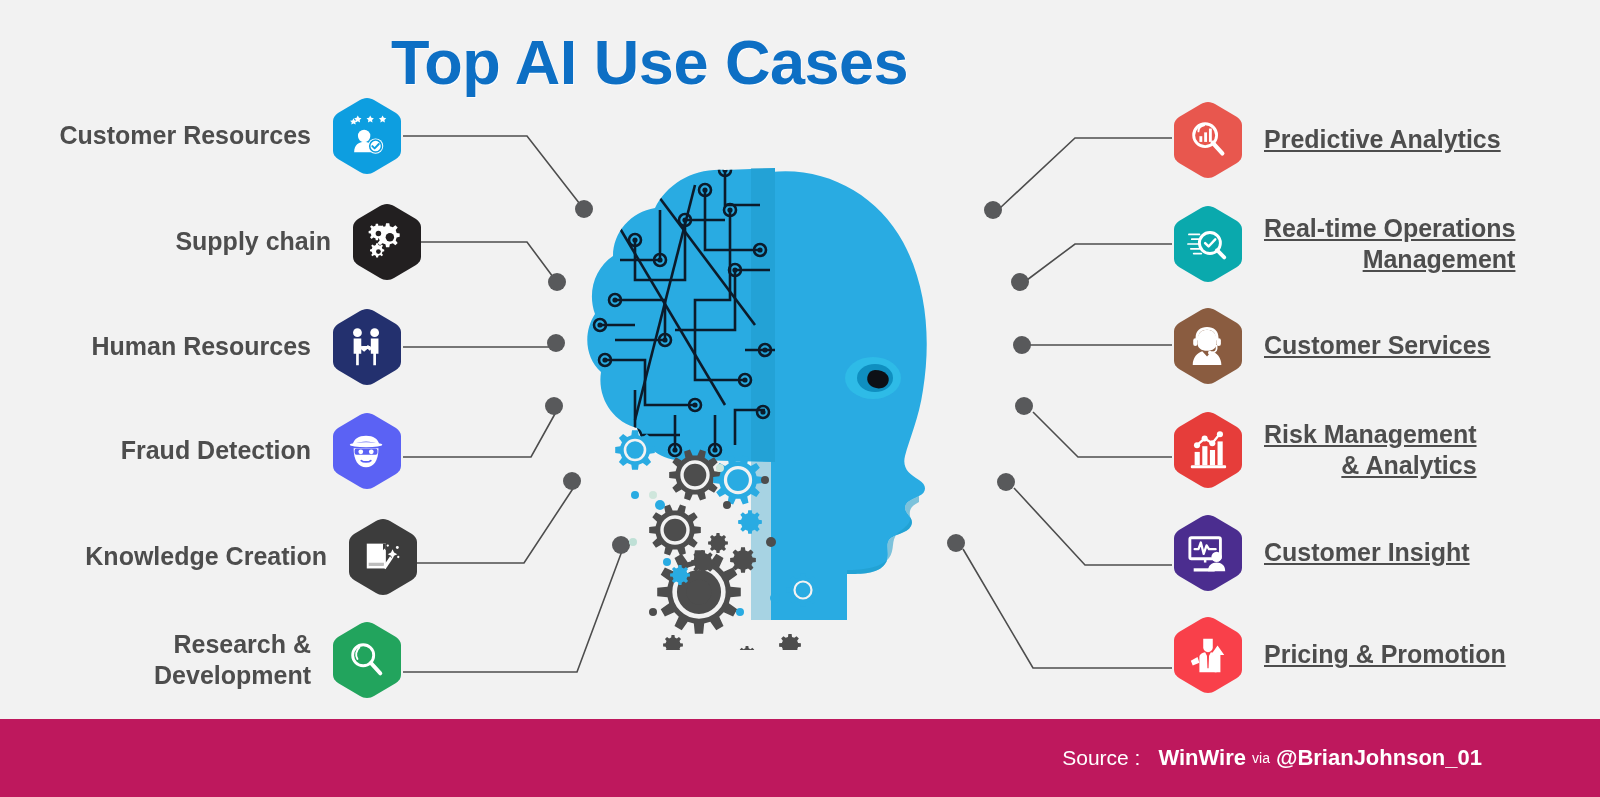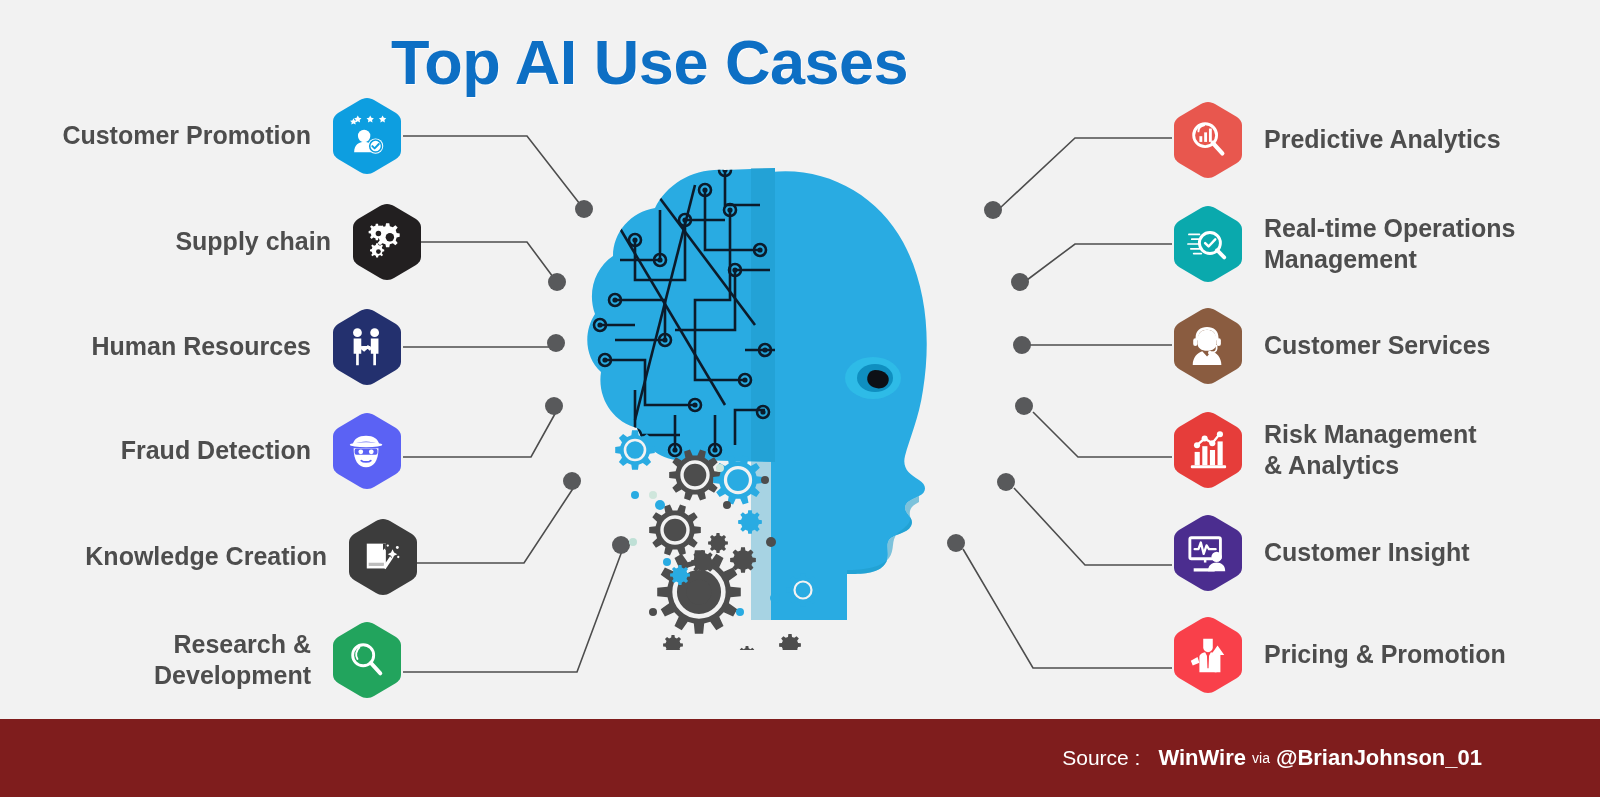--- a/index.html
+++ b/index.html
@@ -50,21 +50,21 @@
   .row.right { flex-direction: row; }
 
   .label {
     font-size: 25px;
     font-weight: bold;
     color: #4d4d4d;
     line-height: 1.26;
     white-space: pre-line;
   }
   .row.left .label  { text-align: right;  padding-right: 20px; }
-  .row.right .label { text-align: left;   padding-left: 20px;  }
+  .row.right .label { text-align: right;   padding-left: 20px; text-decoration: underline;  }
 
   
   .hex {
     position: relative;
     width: 72px;
     height: 80px;
     flex: 0 0 auto;
     display: flex;
     align-items: center;
     justify-content: center;
@@ -90,21 +90,21 @@
     height: 500px;
   }
 
   
   #footer {
     position: absolute;
     left: 0;
     bottom: 0;
     width: 1600px;
     height: 78px;
-    background: #7f1d1d;
+    background: #be185d;
     display: flex;
     align-items: center;
     justify-content: flex-end;
     box-sizing: border-box;
     padding-right: 118px;
   }
   #footer .src-label {
     color: #ffffff;
     font-size: 21px;
     font-weight: normal;
@@ -175,21 +175,21 @@
         <circle cx="1006" cy="482" r="9" fill="#58595b"></circle>
       </g>
       <g>
         <path d="M1172,668 L1033,668 L963,549" fill="none" stroke="#4d4d4d" stroke-width="1.6" stroke-linejoin="miter"></path>
         <circle cx="956" cy="543" r="9" fill="#58595b"></circle>
       </g>
     </svg>
 
   <div id="left-col">
       <div class="row left" style="left: 0px; width: 403px; top: 96px; height: 80px; justify-content: flex-end;">
-        <div class="label">Customer Promotion</div>
+        <div class="label">Customer Resources</div>
         <div class="hex">
           <svg class="hex-bg" viewBox="0 0 72 80">
             <path d="M36,2 C39,2 41,3 43,4 L65,17 C68,19 70,22 70,25 L70,55 C70,58 68,61 65,63 L43,76 C41,77 39,78 36,78 C33,78 31,77 29,76 L7,63 C4,61 2,58 2,55 L2,25 C2,22 4,19 7,17 L29,4 C31,3 33,2 36,2 Z" fill="#0d9ee0"></path>
           </svg>
           <svg class="hex-ico" viewBox="0 0 44 44">
     <g fill="#fff">
       <path d="M7,10 l2.2,4 l4.4,.6 l-3.2,3 l.8,4.3 l-4.2,-2.1 l-4.2,2.1 l.8,-4.3 l-3.2,-3 l4.4,-.6 Z" transform="translate(4,-2) scale(.55)"></path>
       <path d="M7,10 l2.2,4 l4.4,.6 l-3.2,3 l.8,4.3 l-4.2,-2.1 l-4.2,-2.1 l.8,-4.3 l-3.2,-3 l4.4,-.6 Z" transform="translate(17,-5) scale(.62)" opacity="0"></path>
       <path d="M18,3 l2.4,4.6 l5,.7 l-3.7,3.5 l.9,5 l-4.6,-2.4 l-4.6,2.4 l.9,-5 l-3.7,-3.5 l5,-.7 Z" transform="translate(3,-1) scale(.52)"></path>
       <path d="M18,3 l2.4,4.6 l5,.7 l-3.7,3.5 l.9,5 l-4.6,-2.4 l-4.6,2.4 l.9,-5 l-3.7,-3.5 l5,-.7 Z" transform="translate(16,-1) scale(.52)"></path>

